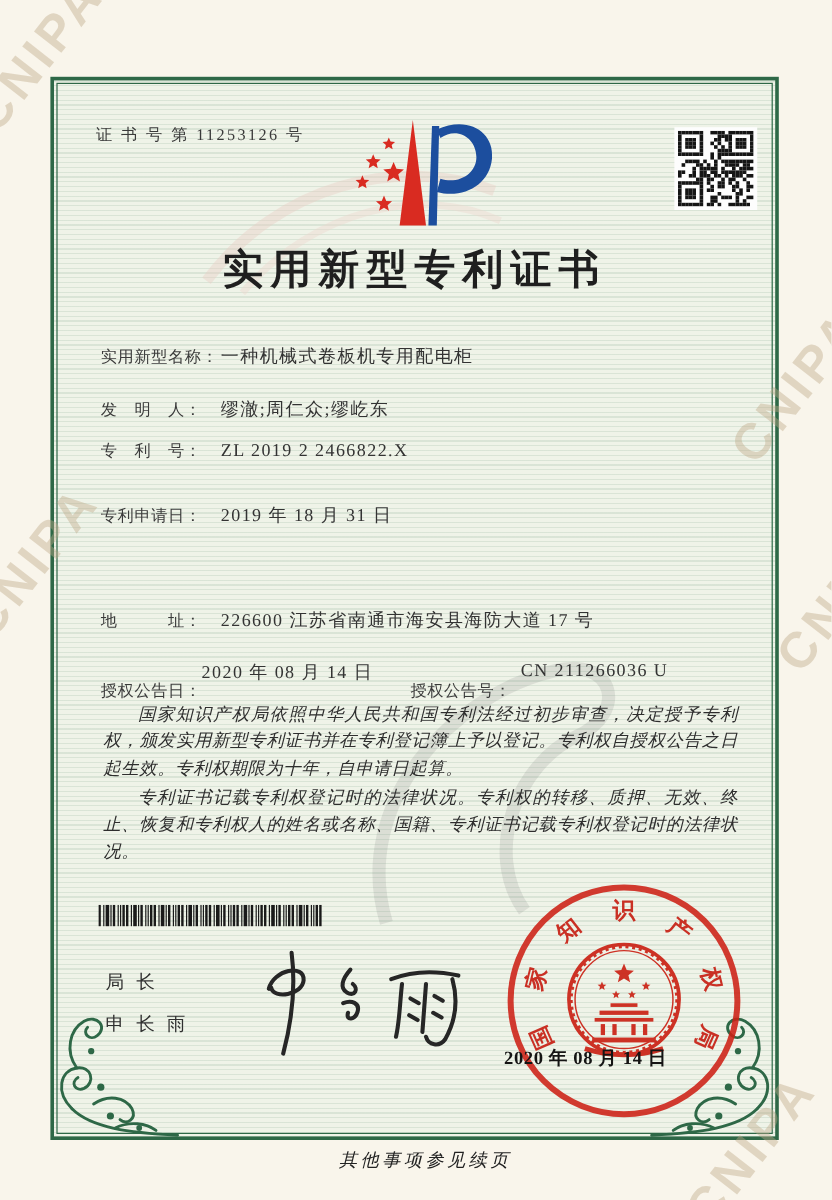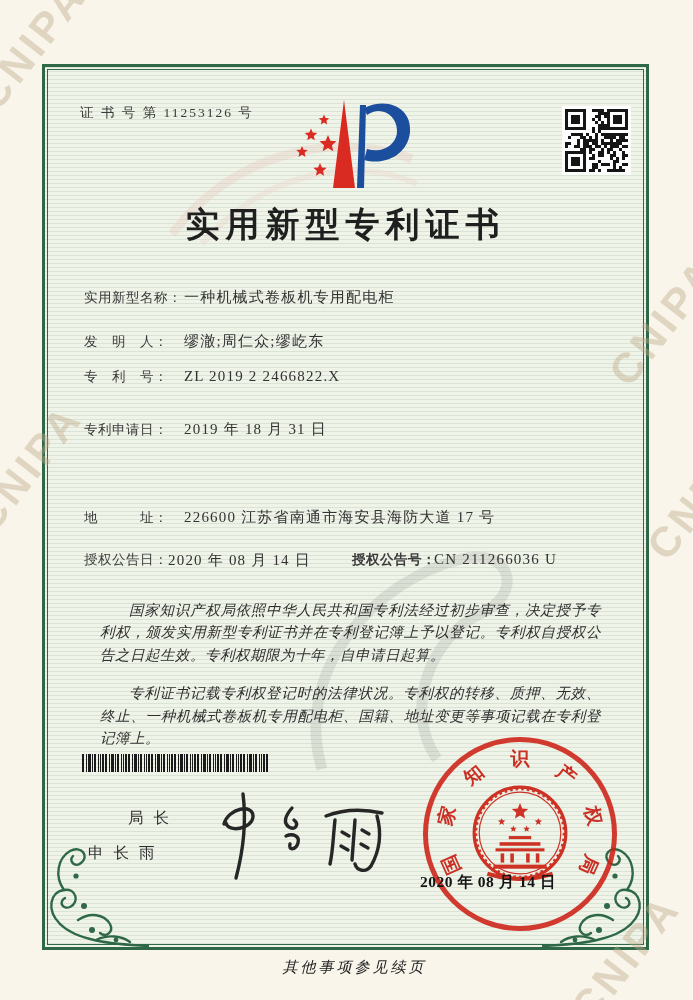--- a/index.html
+++ b/index.html
@@ -31,33 +31,33 @@
   .qr{position:absolute;left:520px;top:42px;width:63px;height:63px;background:#fdfdfd;padding:3px;}
 
   .title{position:absolute;left:0;right:0;top:138px;text-align:center;font-size:34px;
       font-weight:bold;letter-spacing:6px;color:#1f1f1f;margin:0;}
 
   .row{position:absolute;left:42px;width:540px;white-space:nowrap;color:#3b3b3b;}
   .row .lbl{display:inline-block;width:100px;font-size:13.5px;letter-spacing:.5px;vertical-align:baseline;}
   .row .val{font-size:15px;letter-spacing:1.2px;color:#333;}
   .r1{top:224px;} .r2{top:268px;} .r3{top:303px;} .r4{top:356px;} .r5{top:399px;} .r6{top:444px;}
   .grant{position:absolute;top:487px;left:0;width:607px;height:22px;color:#3b3b3b;}
-  .grant .g-lbl{position:absolute;font-size:13.5px;letter-spacing:.5px;}
+  .grant .g-lbl{position:absolute;font-size:13.5px;letter-spacing:.5px;margin-top:16px;}
   .grant .g-val{position:absolute;font-size:15px;letter-spacing:1.2px;color:#333;}
-  .g1{left:42px;} .g2{left:126px;} .g3{left:310px;font-weight:bold;} .g4{left:392px;}
+  .g1{left:42px;} .g2{left:126px;} .g3{left:300px;} .g4{left:392px;}
 
   .paras{position:absolute;left:42px;top:519px;width:533px;}
-  .paras p{margin:16px;text-indent:2em;font-size:14.5px;line-height:22.4px;color:#2e2e2e;
+  .paras p{margin:2px;text-indent:2em;font-size:14.5px;line-height:22.4px;color:#2e2e2e;
       font-style:italic;text-align:justify;letter-spacing:.5px;}
 
   .barcode{position:absolute;left:40px;top:690px;width:190px;height:18px;}
 
   .signer{position:absolute;left:46px;top:744px;font-family:"Liberation Sans","DejaVu Sans",sans-serif;
       font-size:15.5px;color:#2f2f2f;}
-  .signer .line1{letter-spacing:10px;margin-left:40px;}
+  .signer .line1{letter-spacing:10px;}
   .signer .line2{margin-top:14px;letter-spacing:10px;}
   .signature{position:absolute;left:150px;top:724px;width:222px;height:96px;}
 
   .page-num{position:absolute;left:0;right:0;top:858px;text-align:center;font-size:13px;
       letter-spacing:2px;color:#333;transform:translateX(-33px);}
 
   
   .seal{position:absolute;z-index:4;left:423px;top:737px;width:194px;height:194px;}
   .seal-ring{position:absolute;inset:0;border-radius:50%;border:5px solid rgba(205,32,20,.88);}
   .seal-chars span{position:absolute;left:50%;top:50%;font-size:19px;font-weight:bold;
@@ -408,21 +408,21 @@
 
     <div class="grant">
       <span class="g-lbl g1">授权公告日：</span>
       <span class="g-val g2">2020 年 08 月 14 日</span>
       <span class="g-lbl g3">授权公告号：</span>
       <span class="g-val g4">CN 211266036 U</span>
     </div>
 
     <div class="paras">
       <p>国家知识产权局依照中华人民共和国专利法经过初步审查，决定授予专利权，颁发实用新型专利证书并在专利登记簿上予以登记。专利权自授权公告之日起生效。专利权期限为十年，自申请日起算。</p>
-      <p>专利证书记载专利权登记时的法律状况。专利权的转移、质押、无效、终止、一种机械式卷板机专用配电柜、国籍、地址变更等事项记载在专利登记簿上。</p>
+      <p>专利证书记载专利权登记时的法律状况。专利权的转移、质押、无效、终止、恢复和专利权人的姓名或名称、国籍、专利证书记载专利权登记时的法律状况。</p>
     </div>
 
     <svg class="barcode" viewBox="0 0 190 18">
       <g id="barcode-bars">
           <rect x="0" y="0" width="2" height="18" fill="#1a1a1a"></rect>
           <rect x="4" y="0" width="1" height="18" fill="#1a1a1a"></rect>
           <rect x="6" y="0" width="3" height="18" fill="#1a1a1a"></rect>
           <rect x="10" y="0" width="1" height="18" fill="#1a1a1a"></rect>
           <rect x="12" y="0" width="2" height="18" fill="#1a1a1a"></rect>
           <rect x="16" y="0" width="1" height="18" fill="#1a1a1a"></rect>

